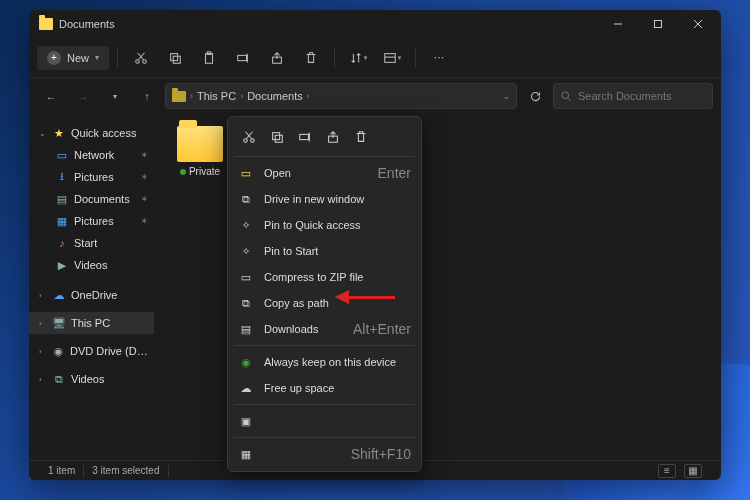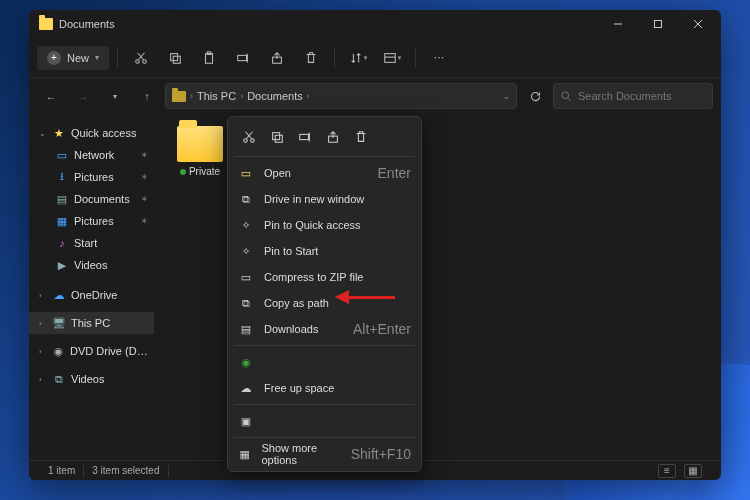--- a/index.html
+++ b/index.html
@@ -356,33 +356,33 @@
         <span>Copy as path</span>
       </div>
     <div class="ctx-item">
         <span class="cic2">▤</span>
         <span>Downloads</span>
         <span class="short">Alt+Enter</span>
       </div>
     <div class="ctx-sep"></div>
     <div class="ctx-item">
         <span class="cic2" style="color:#3aa03a">◉</span>
+        <span>Always keep on this device</span>
       </div>
     <div class="ctx-item">
         <span class="cic2">☁</span>
         <span>Free up space</span>
       </div>
     <div class="ctx-sep"></div>
     <div class="ctx-item">
         <span class="cic2">▣</span>
       </div>
     <div class="ctx-sep"></div>
     <div class="ctx-item">
         <span class="cic2">▦</span>
-        <span>Show more options</span>
         <span class="short">Shift+F10</span>
       </div>
   </div>
 
   <div class="arrow">
     <div class="line"></div>
       <div class="head"></div>
   </div>
 
 </div>

